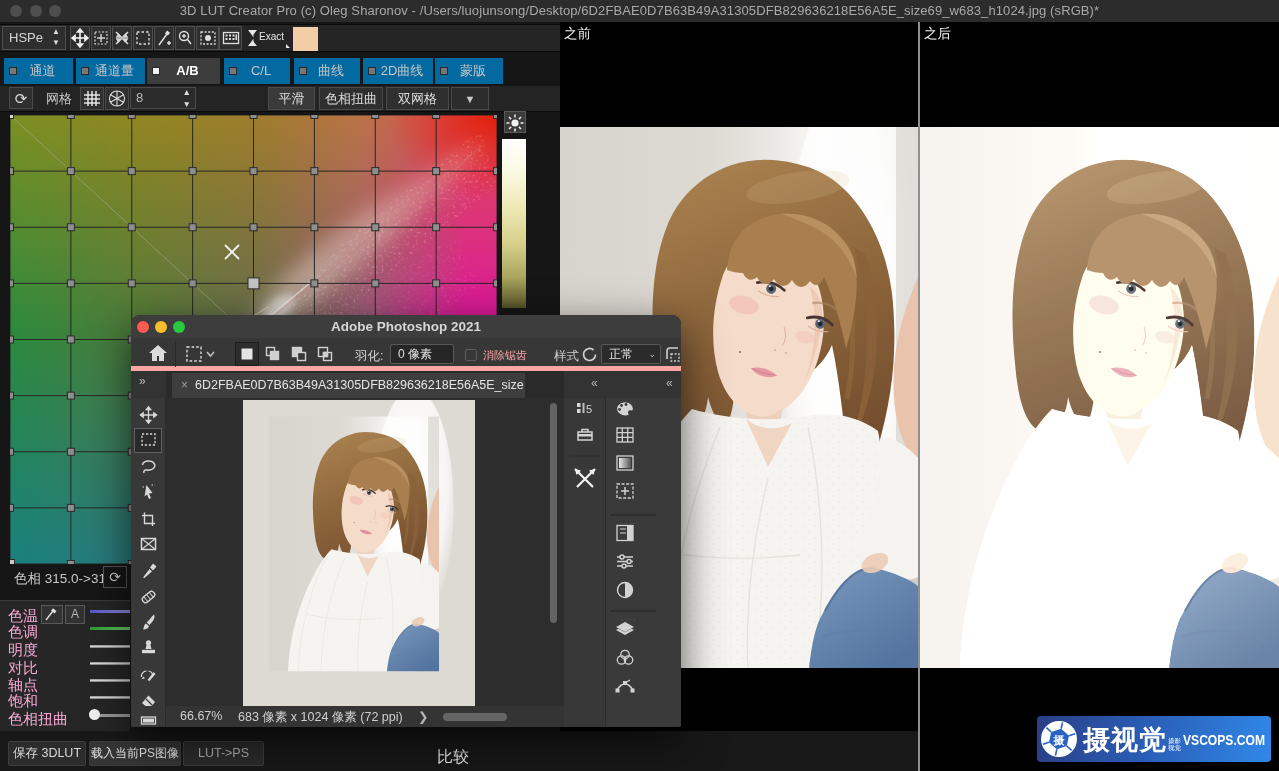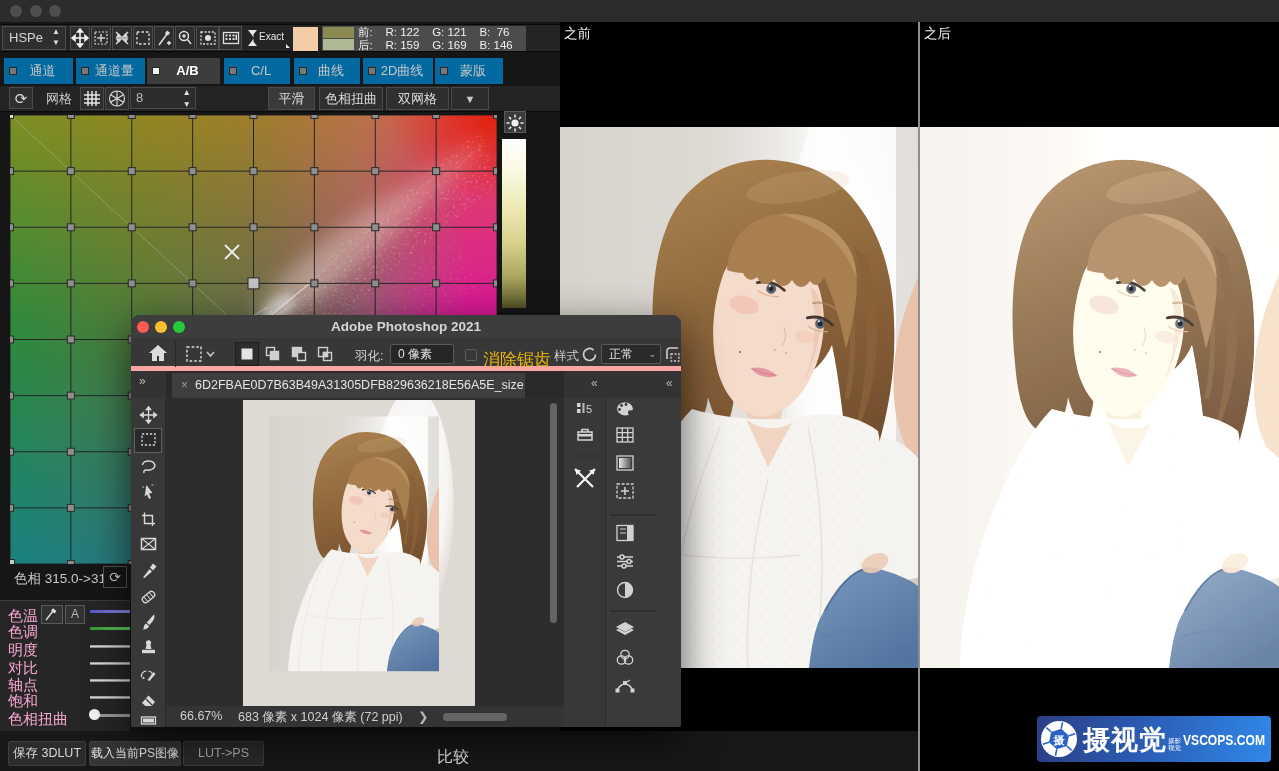--- a/index.html
+++ b/index.html
@@ -42,20 +42,21 @@
 
 #divider { left:918px; top:0px; width:2px; height:749px; background:#8f8f8f; }
 .lbl { color:#f2f2f2; font-size:13.5px; }
 </style>
 </head>
 <body>
 <div id="titlebar">
  <div class="dot" style="left:10px"></div>
     <div class="dot" style="left:30px"></div>
     <div class="dot" style="left:49px"></div>
+ <div id="title-text">3D LUT Creator Pro (c) Oleg Sharonov - /Users/luojunsong/Desktop/6D2FBAE0D7B63B49A31305DFB829636218E56A5E_size69_w683_h1024.jpg (sRGB)*</div>
 </div>
 <div id="lutapp" class="abs">
  <div id="row1" class="abs">
   <div class="btn1" id="hspe">HSPe<span style="position:absolute;right:5px;top:-1px;font-size:8px;color:#ddd;line-height:11px">▲<br>▼</span></div>
   <svg class="abs" style="left:70px;top:1px" width="220" height="24" viewBox="0 0 220 24">
     <g fill="none" stroke="#4e4e4e">
           <rect x="0.5" y="0.5" width="19" height="23"></rect>
           <rect x="21.5" y="0.5" width="19" height="23"></rect>
           <rect x="42.5" y="0.5" width="19" height="23"></rect>
           <rect x="63.5" y="0.5" width="19" height="23"></rect>
@@ -141,26 +142,20 @@
   </svg>
   <svg class="abs" style="left:246px;top:1px" width="46" height="24" viewBox="0 0 46 24">
         <g fill="#e8e8e8">
           <path d="M2 4h9l-3.5 4.5v3L5.5 8.5z"></path>
           <path d="M2 20h9l-3.5-4.5v-3L5.5 15.5z"></path>
           <text x="13" y="14" font-size="10" font-family="Liberation Sans" fill="#e8e8e8">Exact</text>
           <path d="M40 18l4 4h-4z"></path>
         </g>
       </svg>
   <div class="abs" style="left:293px;top:2px;width:25px;height:24px;background:#f2cda6"></div>
-  <div class="abs" style="left:322px;top:1px;width:204px;height:25px;background:#4c4c4c">
-    <div class="abs" style="left:1px;top:1px;width:31px;height:11px;background:#8a8a52"></div>
-    <div class="abs" style="left:1px;top:13px;width:31px;height:11px;background:#aeb996"></div>
-    <div class="abs" style="left:36px;top:0px;font-size:11.5px;color:#f0f0f0;line-height:12.5px;white-space:pre">前:    R: 122    G: 121    B:  76
-后:    R: 159    G: 169    B: 146</div>
-  </div>
  </div>
  <div id="tabs" class="abs">
   <div class="tab" style="left:4px;width:69px"><span class="sq"></span>通道</div>
   <div class="tab" style="left:76px;width:69px"><span class="sq"></span>通道量</div>
   <div class="tab active" style="left:147px;width:73px"><span class="sq"></span>A/B</div>
   <div class="tab" style="left:224px;width:66px"><span class="sq"></span>C/L</div>
   <div class="tab" style="left:294px;width:66px"><span class="sq"></span>曲线</div>
   <div class="tab" style="left:363px;width:70px"><span class="sq"></span>2D曲线</div>
   <div class="tab" style="left:435px;width:68px"><span class="sq"></span>蒙版</div>
  </div>
@@ -507,21 +502,21 @@
         </g>
    <g transform="translate(78,0)" fill="none" stroke="#d0d0d0" stroke-width="1.4">
           <rect x="5.5" y="5.5" width="9" height="9"></rect>
           <rect x="10.5" y="10.5" width="8" height="8"></rect>
           <rect x="10.5" y="10.5" width="4" height="4" fill="#d0d0d0"></rect>
         </g>
   </svg>
   <div class="abs" style="left:224px;top:10px;font-size:12.5px;color:#cfcfcf">羽化:</div>
   <div class="abs" style="left:259px;top:6px;width:64px;height:20px;background:#262626;border:1px solid #585858;border-radius:2px;color:#e0e0e0;font-size:12px;line-height:18px;padding-left:7px">0 像素</div>
   <div class="abs" style="left:334px;top:11px;width:12px;height:12px;border:1px solid #5c5c5c;border-radius:2px"></div>
-  <div class="abs" style="left:352px;top:10px;font-size:17px;color:#eab308">消除锯齿</div>
+  <div class="abs" style="left:352px;top:10px;font-size:11px;color:#fca5a5">消除锯齿</div>
   <div class="abs" style="left:423px;top:10px;font-size:12.5px;color:#cfcfcf;width:26px;overflow:hidden;white-space:nowrap">样式</div>
   <svg class="abs" style="left:450px;top:8px" width="17" height="17" viewBox="0 0 17 17">
         <path d="M14.5 8.5a6 6 0 1 1-2-4.5" fill="none" stroke="#cfcfcf" stroke-width="1.7"></path>
       </svg>
   <div class="abs" style="left:470px;top:6px;width:60px;height:20px;background:#2b2b2b;border:1px solid #585858;border-radius:2px;color:#e0e0e0;font-size:12px;line-height:18px;padding-left:7px">正常<span style="position:absolute;right:4px;top:0;color:#b5b5b5;font-size:9px">⌄</span></div>
   <svg class="abs" style="left:534px;top:8px" width="16" height="17" viewBox="0 0 16 17">
         <path d="M2 13V5a3 3 0 0 1 3-3h8" fill="none" stroke="#cfcfcf" stroke-width="1.6"></path>
         <path d="M6 8h8v7H6z" fill="none" stroke="#cfcfcf" stroke-width="1.4" stroke-dasharray="2 1.6"></path>
       </svg>
  </div>

